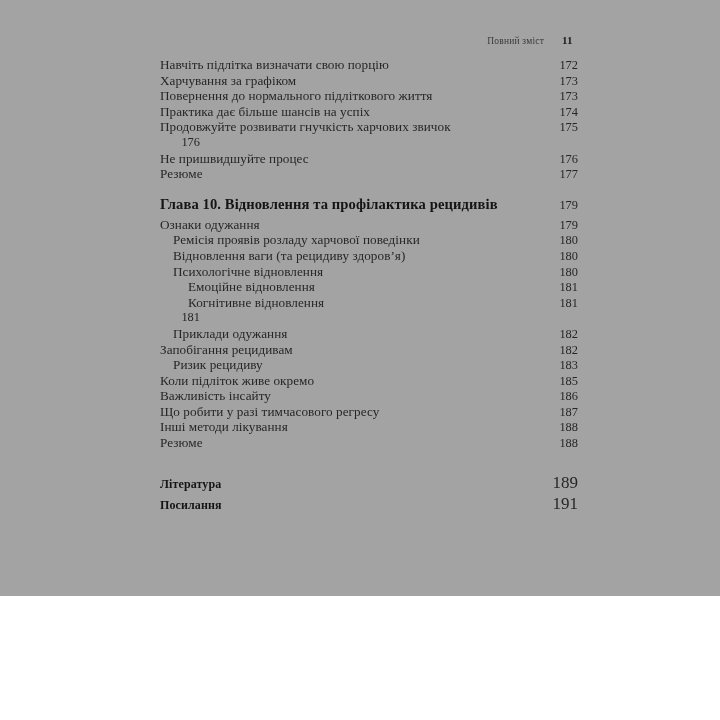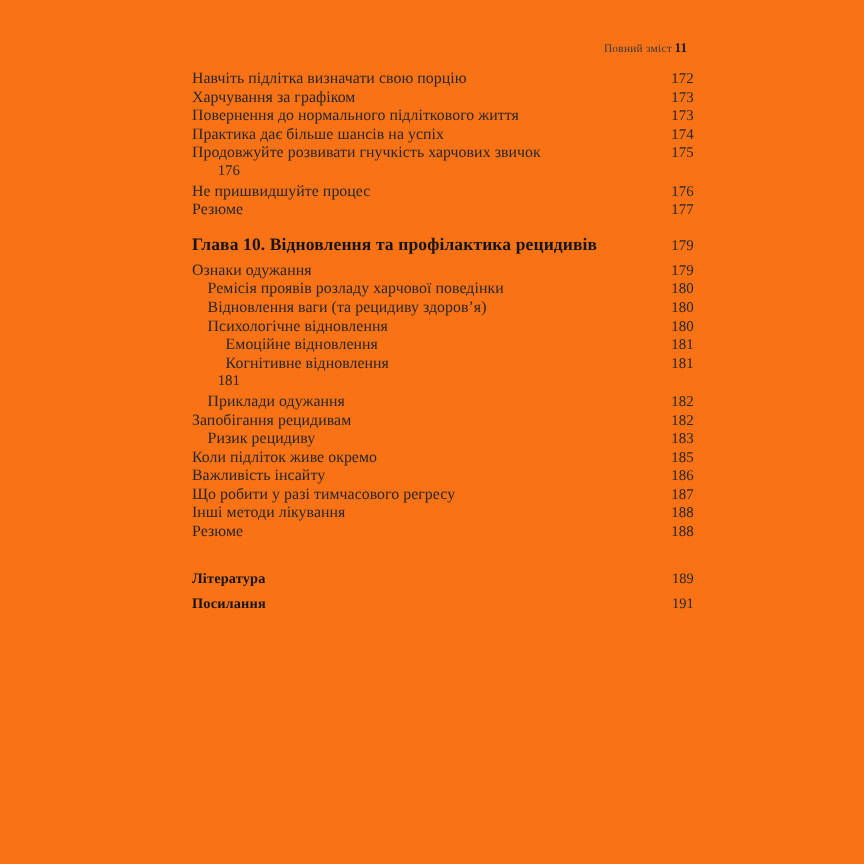--- a/index.html
+++ b/index.html
@@ -11,22 +11,22 @@
     width: 720px;
     height: 720px;
     font-family: "Liberation Serif", "DejaVu Serif", serif;
     color: #262626;
     -webkit-font-smoothing: antialiased;
   }
 
   .page {
     position: relative;
     width: 720px;
-    height: 720px;
-    background: #f97316;
+    height: 596px;
+    background: #a3a3a3;
     box-sizing: border-box;
   }
 
   
   .running-head {
     position: absolute;
     top: 34px;
     left: 160px;
     width: 418px;
     display: flex;
@@ -37,21 +37,21 @@
     color: #3a3a3a;
   }
   .running-head .rh-title {
     font-size: 9.5px;
     color: #3a3a3a;
   }
   .running-head .rh-page {
     font-weight: bold;
     font-size: 11px;
     color: #1c1c1c;
-    margin-left: 2px;
+    margin-left: 18px;
     min-width: 16px;
     text-align: left;
   }
 
   
   .toc {
     position: absolute;
     top: 57px;
     left: 160px;
     width: 418px;
@@ -110,21 +110,21 @@
   }
   .toc-entry.backmatter.first-back { margin-top: 21px; }
   .toc-entry.backmatter .label {
     font-weight: bold;
     font-size: 12px;
     letter-spacing: 0.1px;
     color: #151515;
   }
   .toc-entry.backmatter .page-num {
     font-weight: normal;
-    font-size: 12px;
+    font-size: 17px;
   }
 </style>
 </head>
 <body>
 
 <div class="page">
 
   <div class="running-head">
     <span class="rh-title">Повний зміст</span>
     <span class="rh-page">11</span>

